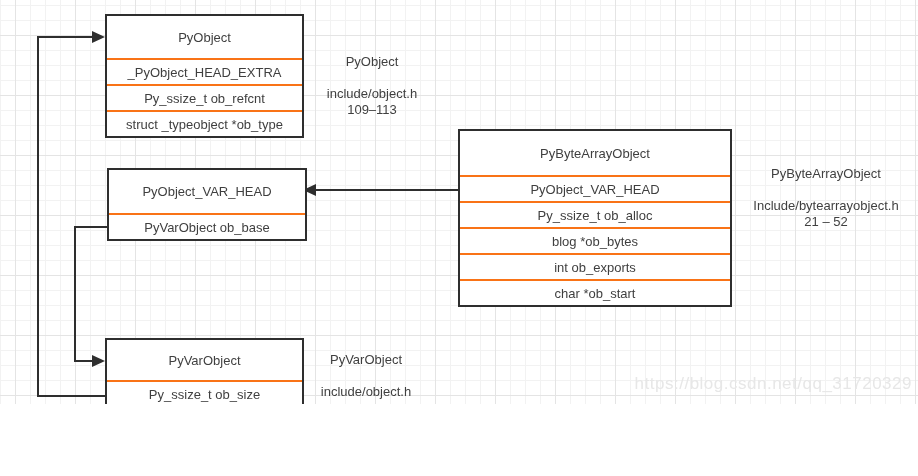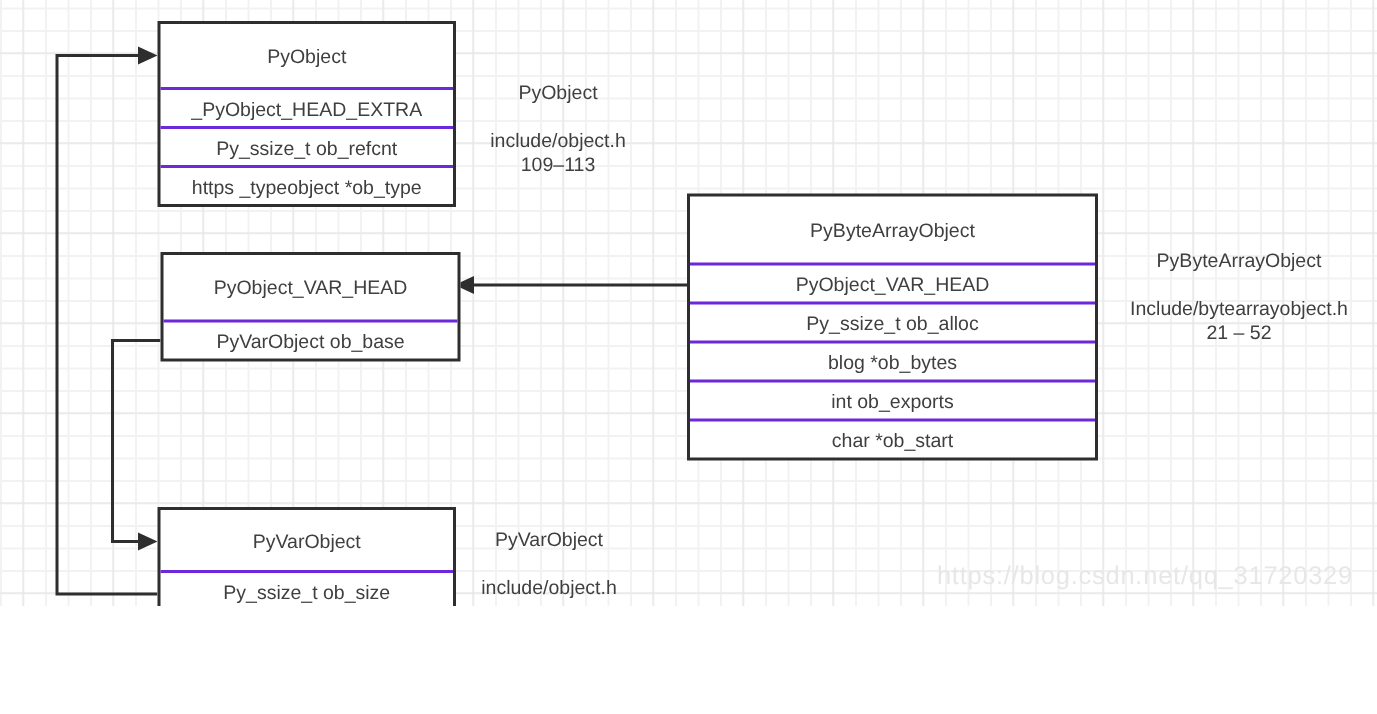--- a/index.html
+++ b/index.html
@@ -23,42 +23,42 @@
     border:2px solid #2e2e2e;
     color:#3f3f3f;
     font-size:13px;
   }
   .box-header{
     display:flex;align-items:center;justify-content:center;
     white-space:nowrap;
   }
   .box-row{
     height:26px;box-sizing:border-box;
-    border-top:2px solid #6d28d9;
+    border-top:2px solid #f97316;
     display:flex;align-items:center;justify-content:center;
     white-space:nowrap;
   }
   .label{
     position:absolute;
     text-align:center;
     font-size:13px;
     line-height:16px;
     color:#3f3f3f;
     white-space:nowrap;
   }
   .label .label-name{margin-bottom:16px;}
   #connectors{
     position:absolute;left:0;top:0;width:918px;height:476px;
     pointer-events:none;
   }
   #connectors path{stroke:#2e2e2e;stroke-width:2;fill:none;}
   #connectors polygon{fill:#2e2e2e;stroke:none;}
   .watermark{
     position:absolute;
-    right:16px;bottom:10px;
+    right:6px;bottom:10px;
     font-size:17px;
     color:#e7e7e7;
     letter-spacing:0.5px;
   }
 </style>
 </head>
 <body>
 
 <div id="canvas">
 
@@ -74,21 +74,21 @@
     <g>
       <path d="M458,190 H313"></path>
       <polygon points="303,190 316,184 316,196"></polygon>
     </g>
   </svg>
 
   <div class="box" style="left:105px;top:14px;width:195px;">
     <div class="box-header" style="height:42px;">PyObject</div>
     <div class="box-row">_PyObject_HEAD_EXTRA</div>
     <div class="box-row">Py_ssize_t ob_refcnt</div>
-    <div class="box-row">https _typeobject *ob_type</div>
+    <div class="box-row">struct _typeobject *ob_type</div>
   </div>
 
   <div class="label" style="left:296px;top:54px;width:152px;">
     <div class="label-name">PyObject</div>
     <div>include/object.h</div>
     <div>109–113</div>
   </div>
 
   <div class="box" style="left:107px;top:168px;width:196px;">
     <div class="box-header" style="height:43px;">PyObject_VAR_HEAD</div>

